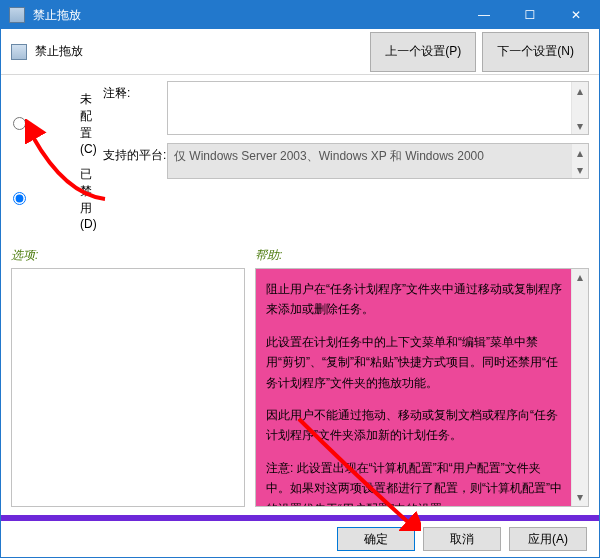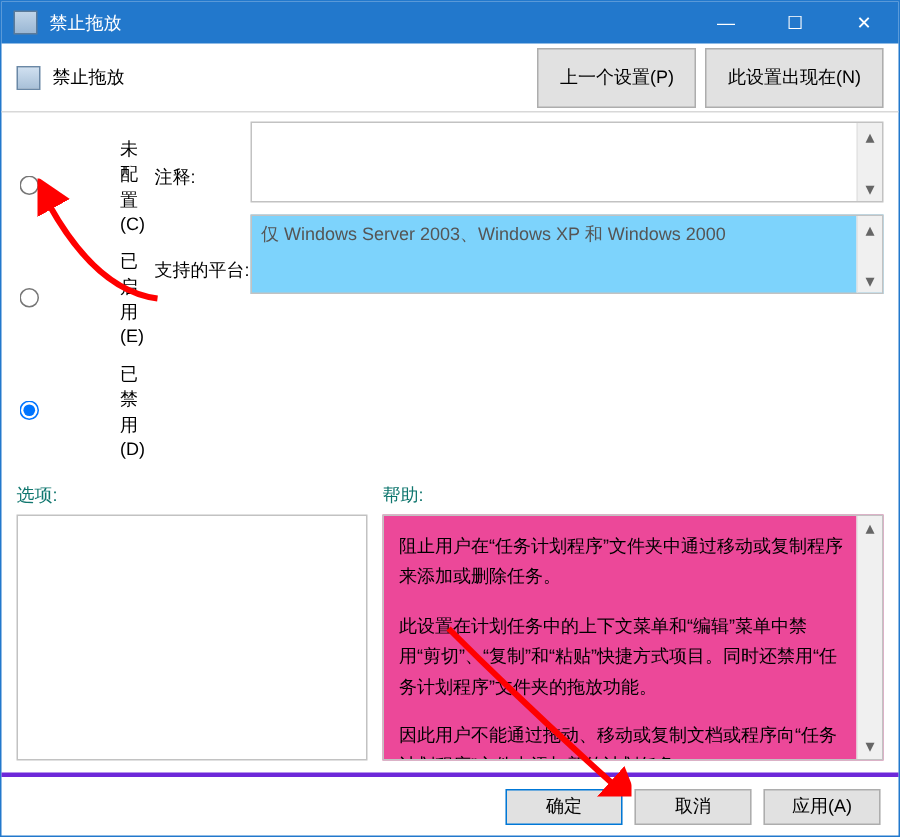--- a/index.html
+++ b/index.html
@@ -19,36 +19,36 @@
 
 .body { flex:1; display:flex; flex-direction:column; padding: 6px 10px 8px 10px; overflow:hidden; }
 
 .row-top { display:flex; }
 .radio-col { width: 92px; padding-top: 10px; }
 .radio-item { display:flex; align-items:center; margin-bottom:10px; cursor:pointer;gap:48px; }
 .radio-item input { margin: 0 6px 0 2px; }
 
 .fields { flex:1; }
 .field { display:flex; margin-bottom: 8px; }
-.field-label { width: 64px; padding-top: 4px; margin-top: 25px; }
+.field-label { width: 64px; padding-top: 4px; }
 .comment-box { flex:1; height: 54px; border:1px solid #c2c2c2; background:#fff; position:relative; }
 .comment-box .sbar, .platform-box .sbar, .options-box .sbar, .help-box .sbar { position:absolute; right:0; top:0; width:17px; height:100%; background:#f0f0f0; border-left:1px solid #e4e4e4; display:flex; flex-direction:column; justify-content:space-between; }
 .sbar .arr { height:17px; display:flex; align-items:center; justify-content:center; color:#666; }
-.platform-box { flex:1; height:53px; border:1px solid #c2c2c2; background:#7dd3fc; position:relative; padding: 4px 20px 4px 6px; color:#555; }
+.platform-box { flex:1; height:36px; border:1px solid #c2c2c2; background:#e5e5e5; position:relative; padding: 4px 20px 4px 6px; color:#555; }
 
 .labels-row { display:flex; margin-top: 6px; }
-.labels-row .lab { color:#0f766e; }
+.labels-row .lab { color:#4d7c0f;font-style:italic; }
 .labels-row .lab.opt { width: 244px; }
 
 .panels { flex:1; display:flex; gap:10px; margin-top:4px; min-height:0; }
 .options-box { width: 234px; border:1px solid #c2c2c2; background:#fff; position:relative; }
 .help-box { flex:1; border:1px solid #c2c2c2; background:#ec4899; position:relative; padding: 10px 24px 10px 10px; overflow:hidden; line-height:1.7; }
 .help-box p { margin: 0 0 12px 0; }
 
-.footer { height:42px; border-top:3px solid #6d28d9; display:flex; align-items:center; justify-content:flex-end; padding-right:12px; gap:8px; }
+.footer { height:42px; border-top:6px solid #6d28d9; display:flex; align-items:center; justify-content:flex-end; padding-right:12px; gap:8px; }
 .btn { width:78px; height:24px; background:#e1e1e1; border:1px solid #adadad; display:flex; align-items:center; justify-content:center; cursor:pointer; }
 .btn.primary { border-color:#0078d7; }
 
 .arrow-red { position:absolute; pointer-events:none; }
 .arrow-red.a1 { left:24px; top:118px; width:90px; height:90px; }
 .arrow-red.a2 { left:290px; top:410px; width:130px; height:120px; }
 </style>
 </head>
 <body>
 
@@ -66,35 +66,31 @@
 
   <div class="toolbar">
     <div class="left">
       <div class="smallicon"></div>
       <div class="caption">禁止拖放</div>
     </div>
     <div class="navbtn">
         <span>上一个设置(P)</span>
       </div>
     <div class="navbtn">
-        <span>此设置出现在(N)</span>
+        <span>下一个设置(N)</span>
       </div>
   </div>
 
   <div class="body">
 
     <div class="row-top">
       <div class="radio-col">
         <label class="radio-item">
           <input type="radio" name="state" style="">
           <span>未配置(C)</span>
-        </label>
-        <label class="radio-item">
-          <input type="radio" name="state" style="">
-          <span>已启用(E)</span>
         </label>
         <label class="radio-item">
           <input type="radio" name="state" checked="" style="">
           <span>已禁用(D)</span>
         </label>
       </div>
 
       <div class="fields">
         <div class="field">
           <div class="field-label">注释:</div>

